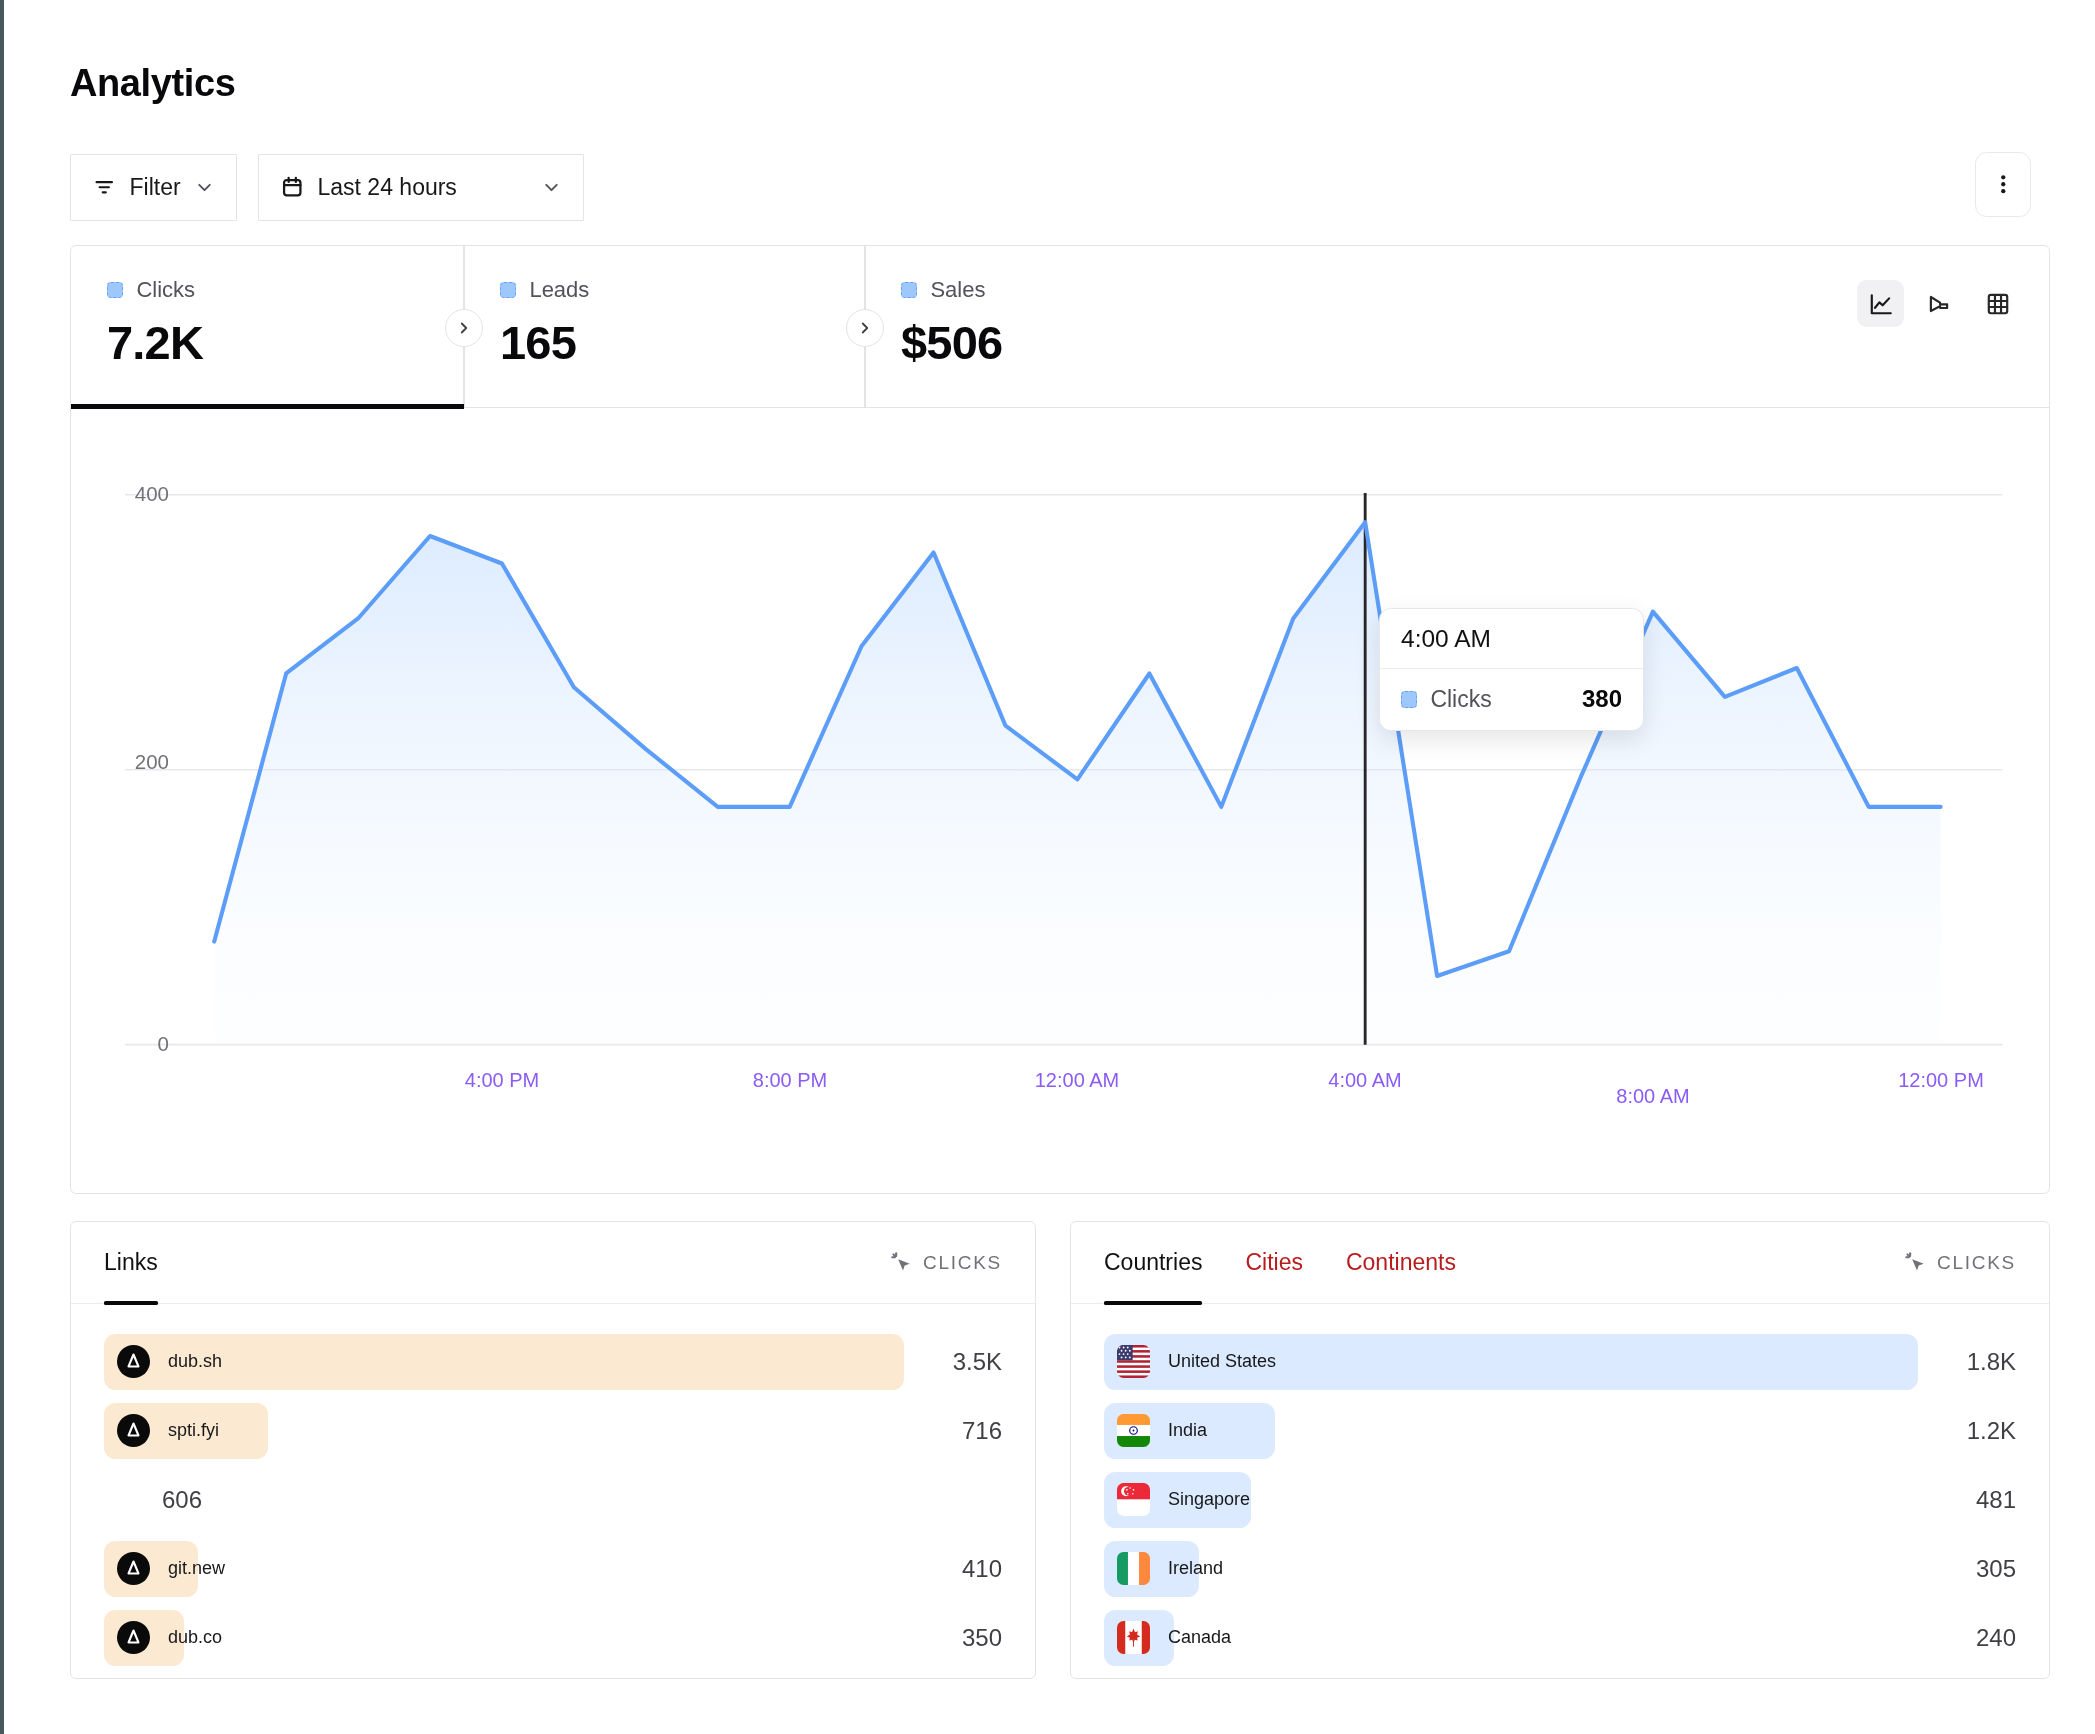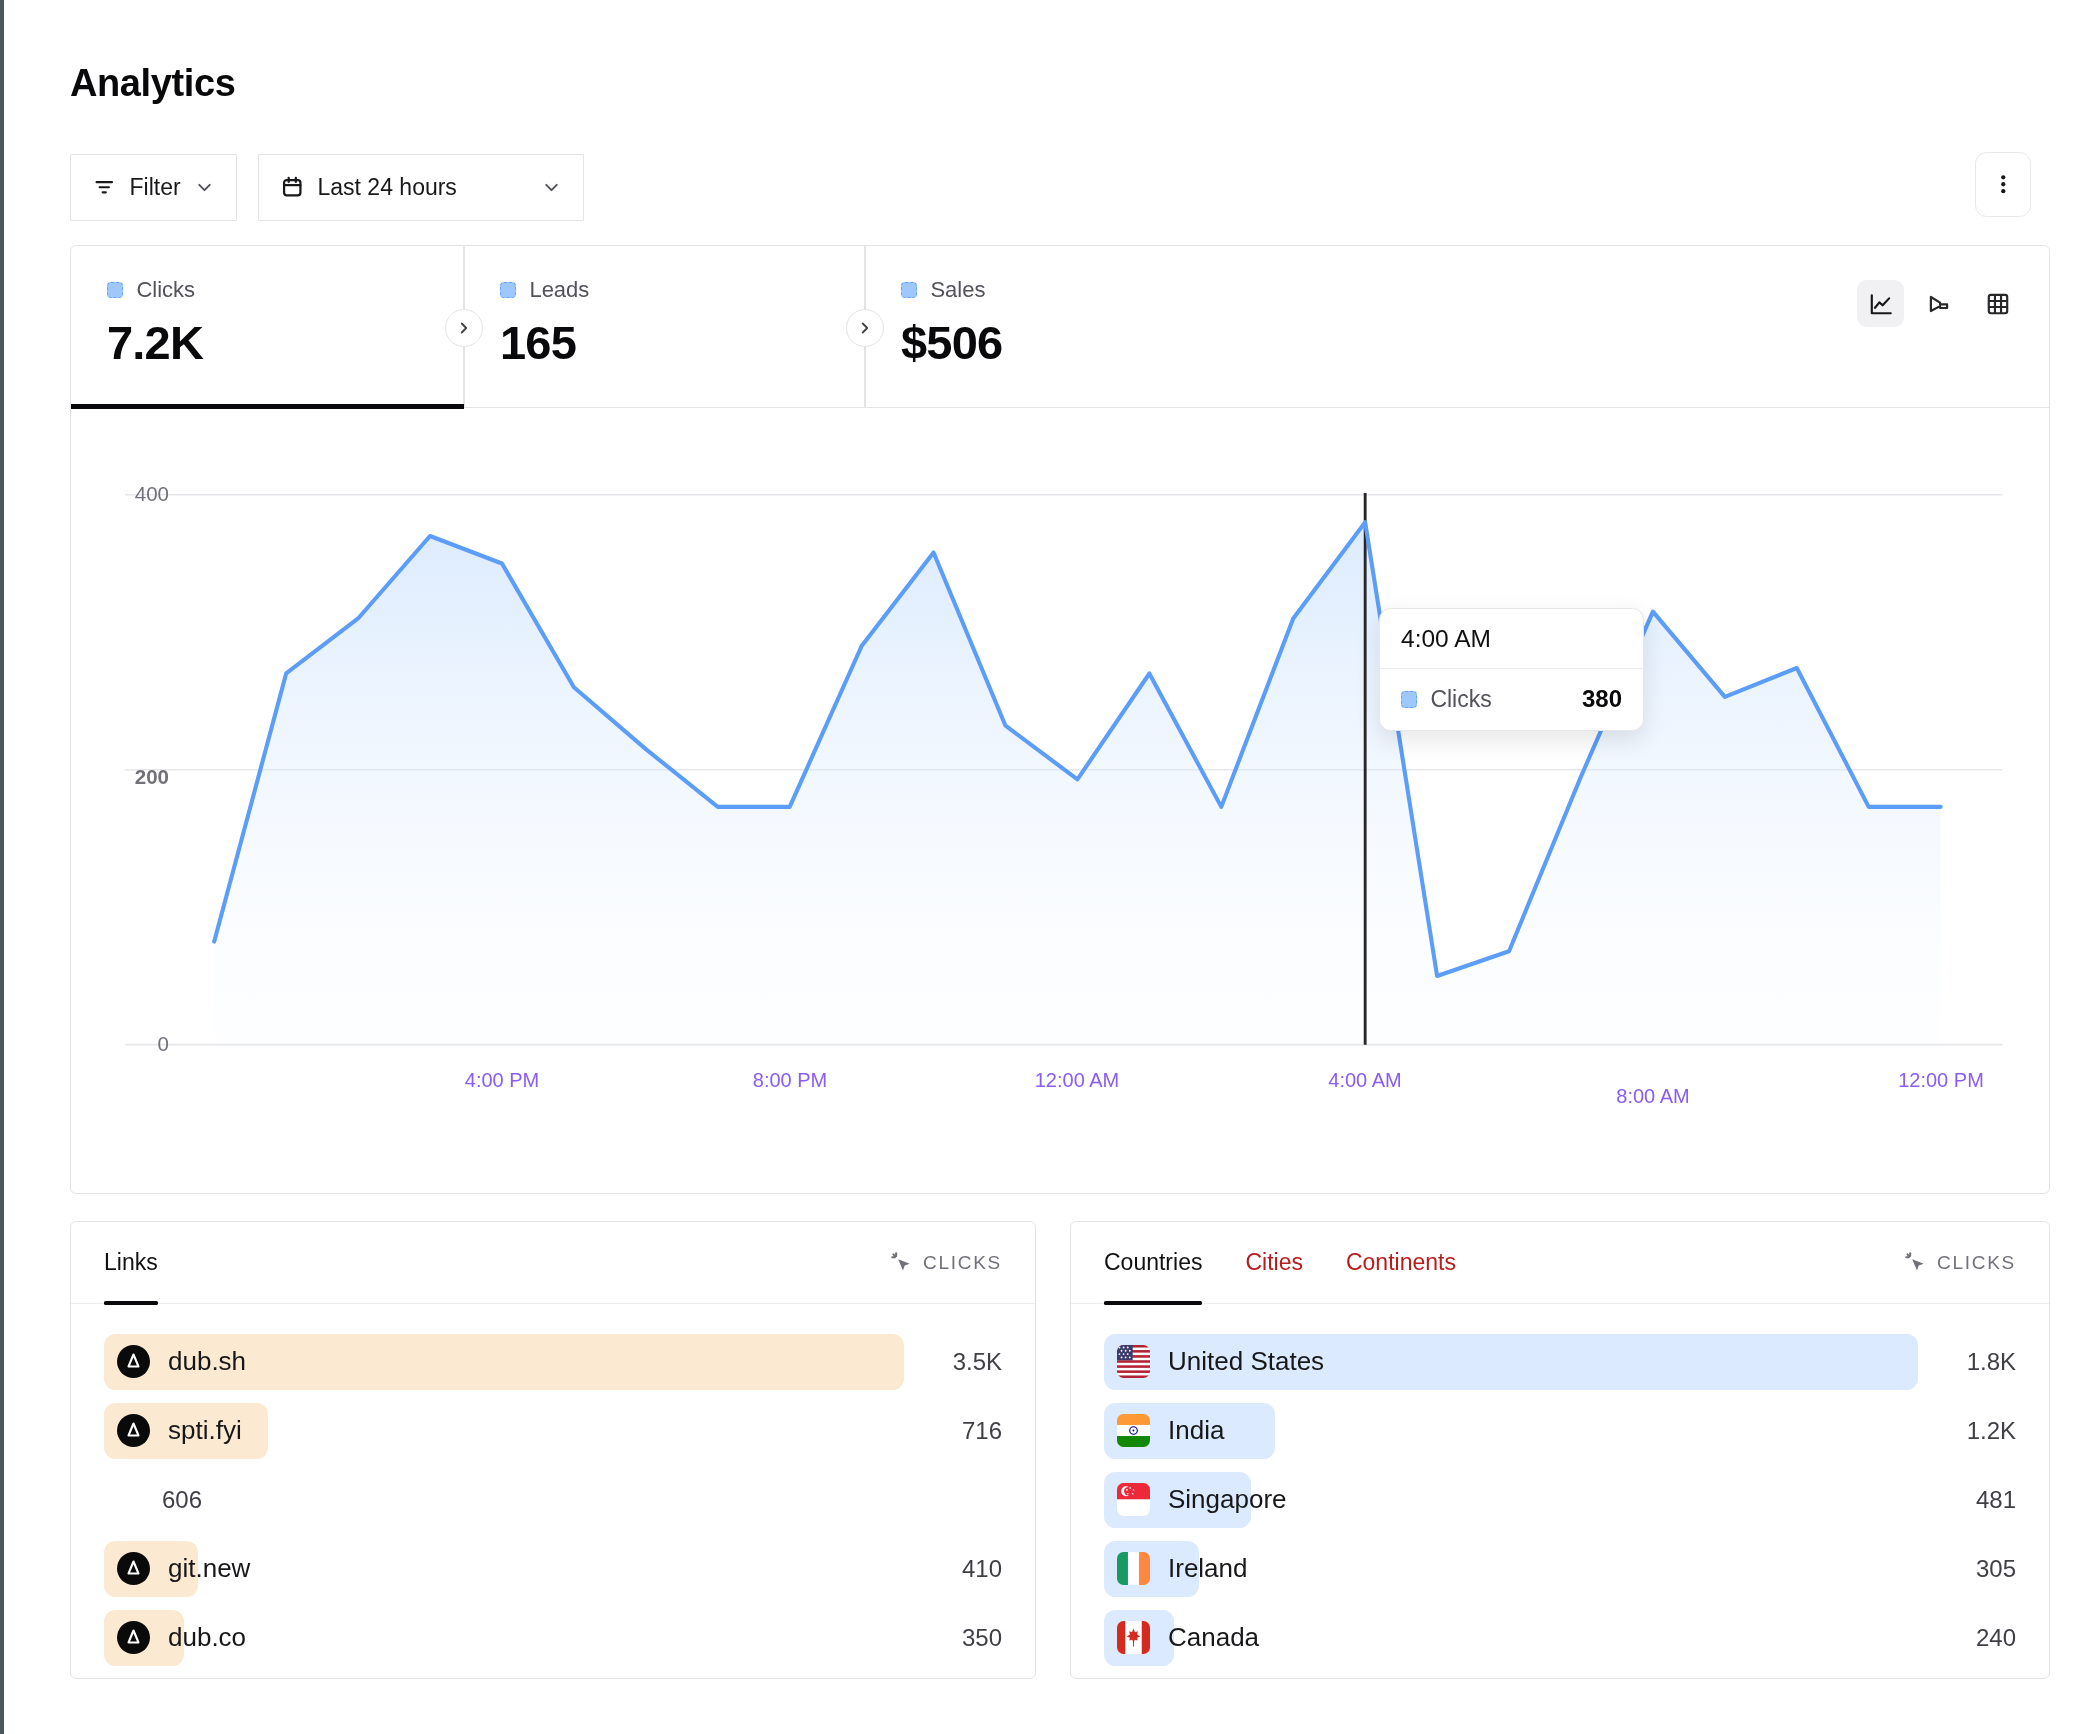--- a/index.html
+++ b/index.html
@@ -63,21 +63,21 @@
   .metric { margin-left:auto; display:flex; align-items:center; gap:9.8px; color:#71717a;
             font-size:19px; font-weight:500; letter-spacing:.09em; }
   .rows { padding:29.5px 33px 0; }
   .list-row { display:flex; align-items:center; height:56px; margin-bottom:13px; cursor:pointer; }
   .bar-track { position:relative; flex:1; height:56px; }
   .bar { position:absolute; left:0; top:0; height:56px; border-radius:11.5px; }
   .bar.peach { background:#fce9d1; }
   .bar.blue { background:#dbeafe; }
   .row-content { position:relative; z-index:2; display:flex; align-items:center; gap:18px;
                  height:56px; padding-left:13px; }
-  .row-label { font-size:26px; color:#18181b; }
+  .row-label { font-size:18px; color:#18181b; }
   .row-value { width:98px; text-align:right; font-size:24px; font-weight:500; color:#3f3f46; }
   .logo-wrap, .flag-wrap { width:33px; height:33px; display:flex; }
   .flag-wrap { border-radius:6.5px; overflow:hidden; box-shadow:0 0 0 0.8px rgba(0,0,0,.06) inset; }
 </style>
 </head>
 <body>
 
 <div class="edge"></div>
 
 <h1 class="page-title">Analytics</h1>
@@ -187,21 +187,21 @@
         </defs>
         <line x1="66" y1="106" x2="2360" y2="106" stroke="#e8e8ec" stroke-width="2"></line>
         <line x1="66" y1="442" x2="2360" y2="442" stroke="#e8e8ec" stroke-width="2"></line>
         <line x1="66" y1="778" x2="2360" y2="778" stroke="#e8e8ec" stroke-width="2"></line>
         <path d="M175.0,652.0 L262.9,324.4 L350.8,257.2 L438.7,156.4 L526.6,190.0 L614.5,341.2 L702.4,416.8 L790.3,487.4 L878.2,487.4 L966.1,290.8 L1054.0,176.6 L1141.9,388.2 L1229.8,453.8 L1317.7,324.4 L1405.6,487.4 L1493.5,257.2 L1581.4,139.6 L1669.3,694.0 L1757.2,663.8 L1845.1,450.4 L1933.0,248.8 L2020.9,353.0 L2108.8,317.7 L2196.7,487.4 L2284.6,487.4 L2284.6,778 L175,778 Z" fill="url(#areaGrad)" stroke="none"></path>
         <line x1="1581.4" y1="104" x2="1581.4" y2="778" stroke="#27272a" stroke-width="3.5"></line>
         <path d="M175.0,652.0 L262.9,324.4 L350.8,257.2 L438.7,156.4 L526.6,190.0 L614.5,341.2 L702.4,416.8 L790.3,487.4 L878.2,487.4 L966.1,290.8 L1054.0,176.6 L1141.9,388.2 L1229.8,453.8 L1317.7,324.4 L1405.6,487.4 L1493.5,257.2 L1581.4,139.6 L1669.3,694.0 L1757.2,663.8 L1845.1,450.4 L1933.0,248.8 L2020.9,353.0 L2108.8,317.7 L2196.7,487.4 L2284.6,487.4" fill="none" stroke="#5b9df8" stroke-width="5" stroke-linejoin="round" stroke-linecap="round"></path>
       </svg>
     <div id="y-labels">
         <span class="ytick" style="top: 74px;">400</span>
-        <span class="ytick" style="top: 357px; font-weight: bold;">200</span>
+        <span class="ytick" style="top: 342px;">200</span>
         <span class="ytick" style="top: 624px;">0</span>
       </div>
     <div id="x-labels">
         <span class="xtick" style="left: 431px;">4:00 PM</span>
         <span class="xtick" style="left: 719px;">8:00 PM</span>
         <span class="xtick" style="left: 1006px;">12:00 AM</span>
         <span class="xtick" style="left: 1294px;">4:00 AM</span>
         <span class="xtick" style="left: 1582px; margin-top: 16px;">8:00 AM</span>
         <span class="xtick" style="left: 1870px;">12:00 PM</span>
       </div>

